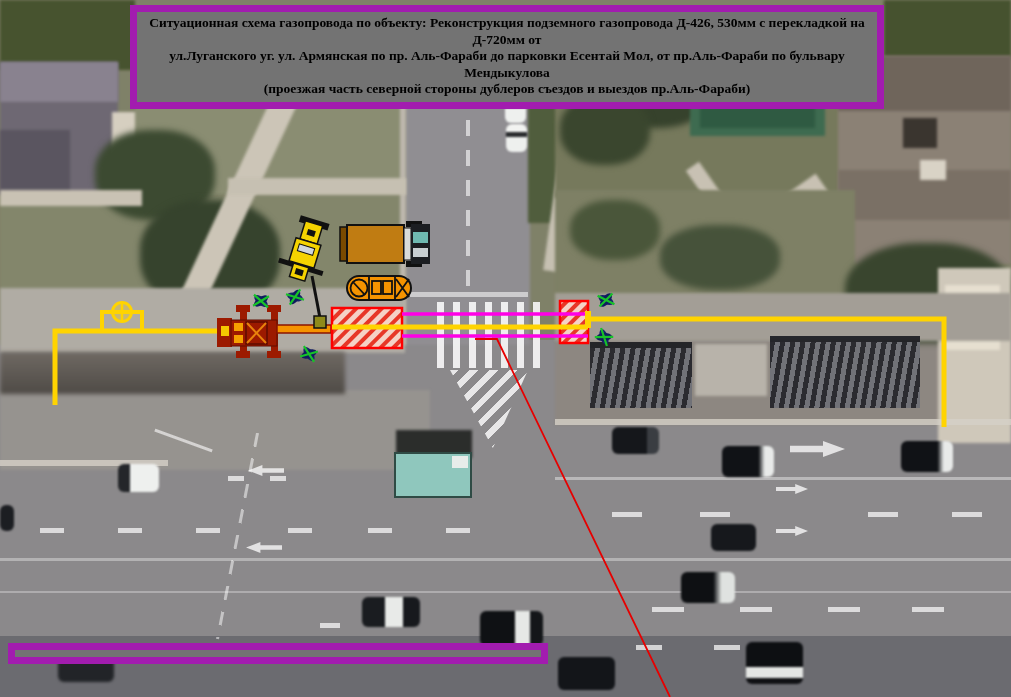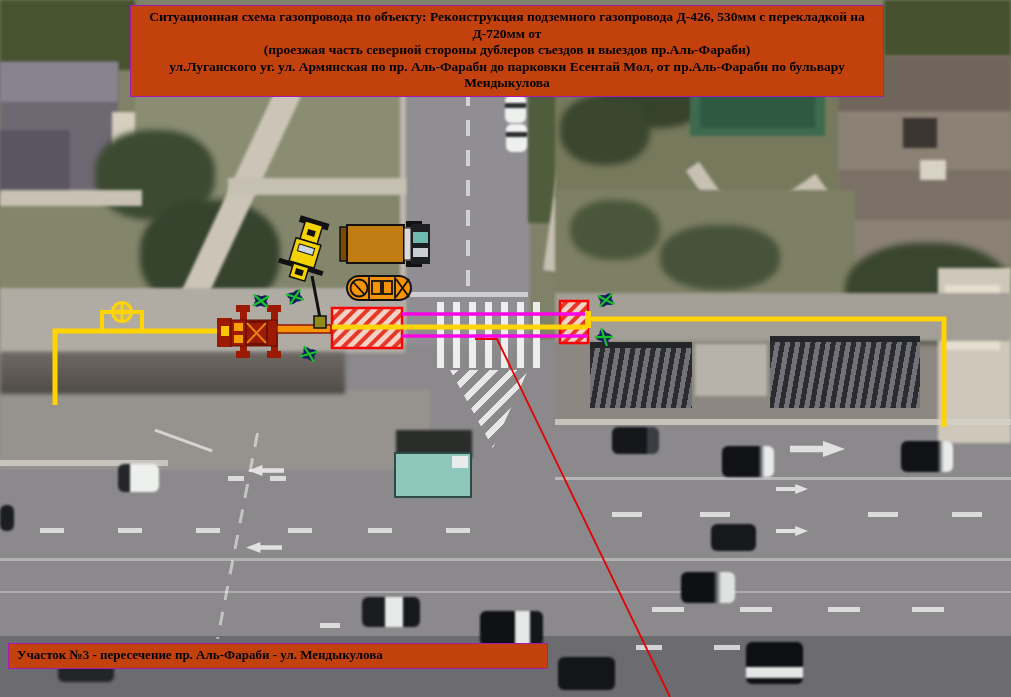--- a/index.html
+++ b/index.html
@@ -10,21 +10,21 @@
   .ph{position:absolute;filter:blur(1.6px);}
   .ph2{position:absolute;filter:blur(3px);border-radius:45%;}
   .mk{position:absolute;background:#fff;opacity:.72;filter:blur(.5px);}
   .dash{position:absolute;height:5px;background:#fff;opacity:.7;filter:blur(.4px);}
   .car{position:absolute;border-radius:6px;filter:blur(.8px);}
   .arrowR{position:absolute;background:#fff;opacity:.75;filter:blur(.4px);
           clip-path:polygon(0 30%,60% 30%,60% 0,100% 50%,60% 100%,60% 70%,0 70%);}
   .arrowL{position:absolute;background:#fff;opacity:.75;filter:blur(.4px);
           clip-path:polygon(100% 30%,40% 30%,40% 0,0 50%,40% 100%,40% 70%,100% 70%);}
   #overlay{position:absolute;left:0;top:0;pointer-events:none;}
-  .txtbox{position:absolute;background:#c2410c;border:1px solid #a21caf;color:#000;}
+  .txtbox{position:absolute;background:#737373;border:7px solid #a21caf;color:#000;}
   #titlebox{left:130px;top:5px;width:754px;padding:3px 6px 4px;text-align:center;
             font-weight:bold;font-size:13.5px;line-height:16.5px;}
   #sectionbox{left:8px;top:643px;width:540px;padding:2px 8px 5px;font-size:13px;line-height:17px;}
   #sectionbox .b{font-weight:bold;}
 </style>
 </head>
 <body>
 
 <div id="stage">
 
@@ -228,21 +228,20 @@
 
     <use href="#tree" transform="translate(261,301) rotate(10)"></use>
     <use href="#tree" transform="translate(295,297) rotate(-15)"></use>
     <use href="#tree" transform="translate(309,354) rotate(25)"></use>
     <use href="#tree" transform="translate(606,300) rotate(-5)"></use>
     <use href="#tree" transform="translate(604,337) rotate(40)"></use>
   </svg>
 
   <div class="txtbox" id="titlebox">
     <div>Ситуационная схема газопровода по объекту: Реконструкция подземного газопровода Д-426, 530мм с перекладкой на Д-720мм от</div>
+    <div>ул.Луганского уг. ул. Армянская по пр. Аль-Фараби до парковки Есентай Мол, от пр.Аль-Фараби по бульвару Мендыкулова</div>
     <div>(проезжая часть северной стороны дублеров съездов и выездов пр.Аль-Фараби)</div>
-    <div>ул.Луганского уг. ул. Армянская по пр. Аль-Фараби до парковки Есентай Мол, от пр.Аль-Фараби по бульвару Мендыкулова</div>
   </div>
 
   <div class="txtbox" id="sectionbox">
-    <div class="b">Участок №3 - пересечение пр. Аль-Фараби - ул. Мендыкулова</div>
   </div>
 
 </div>
 
 </body></html>

